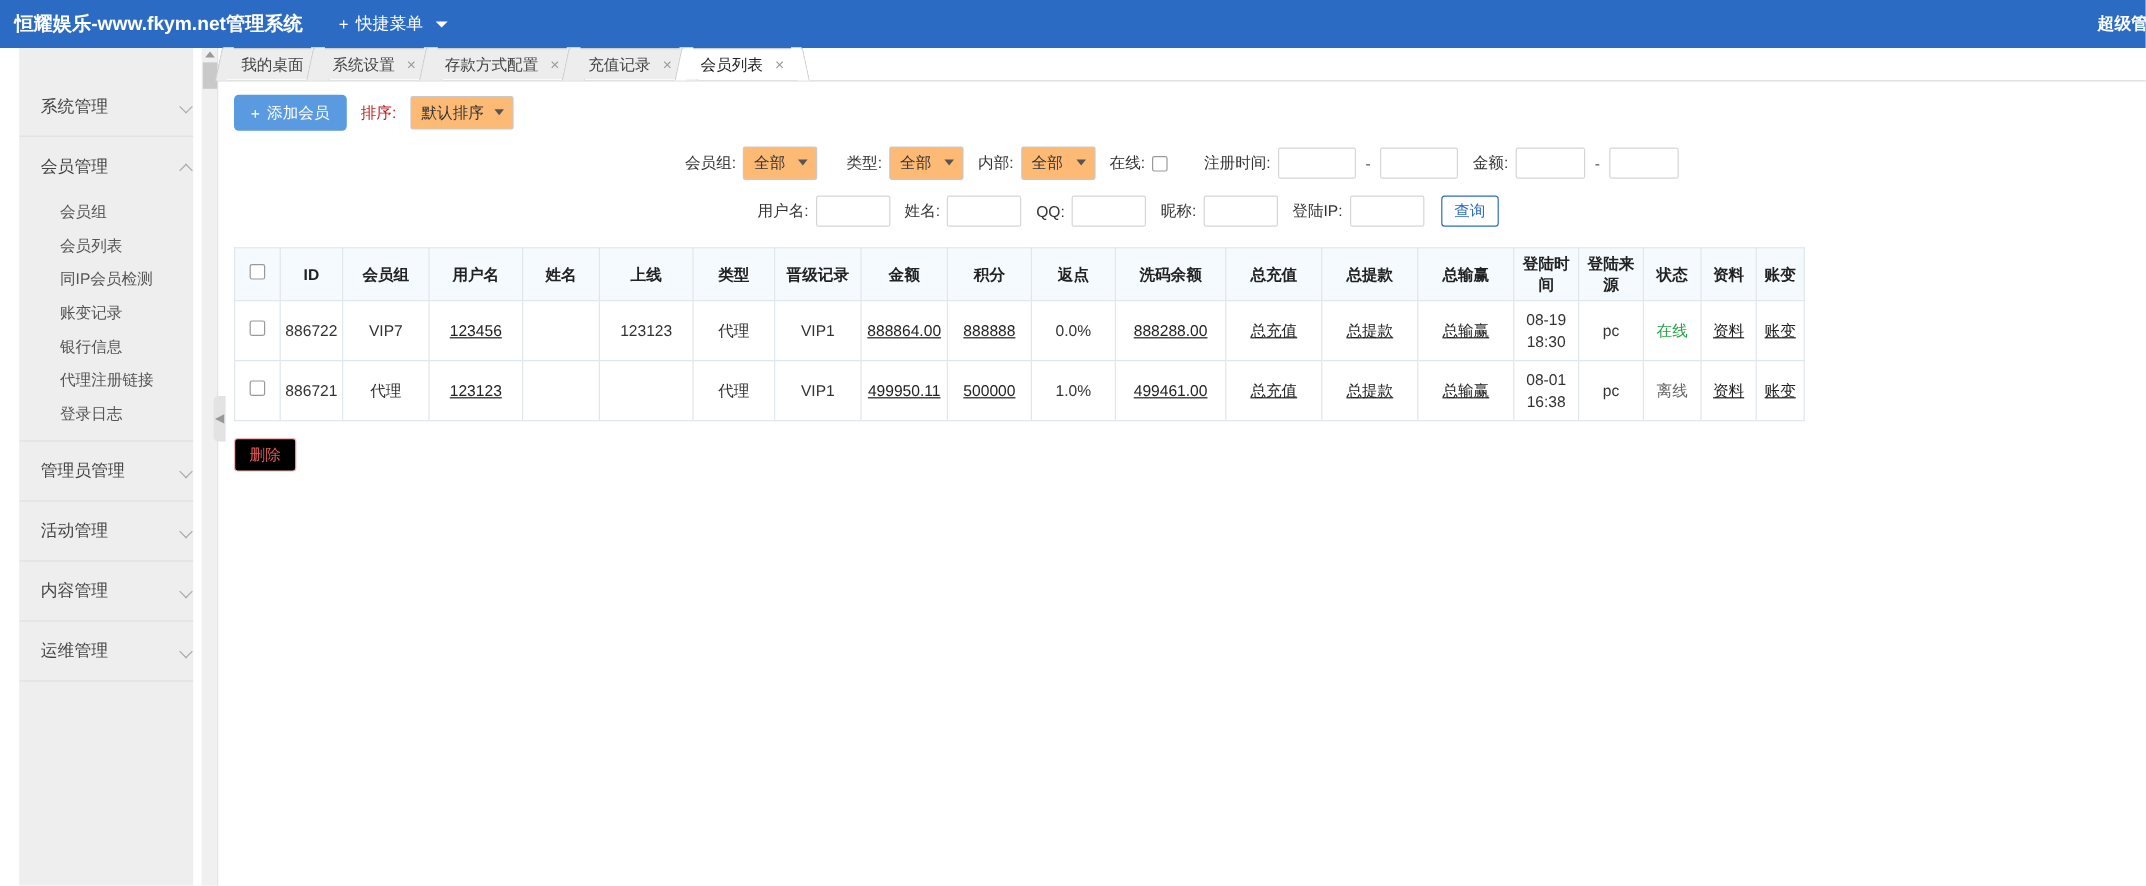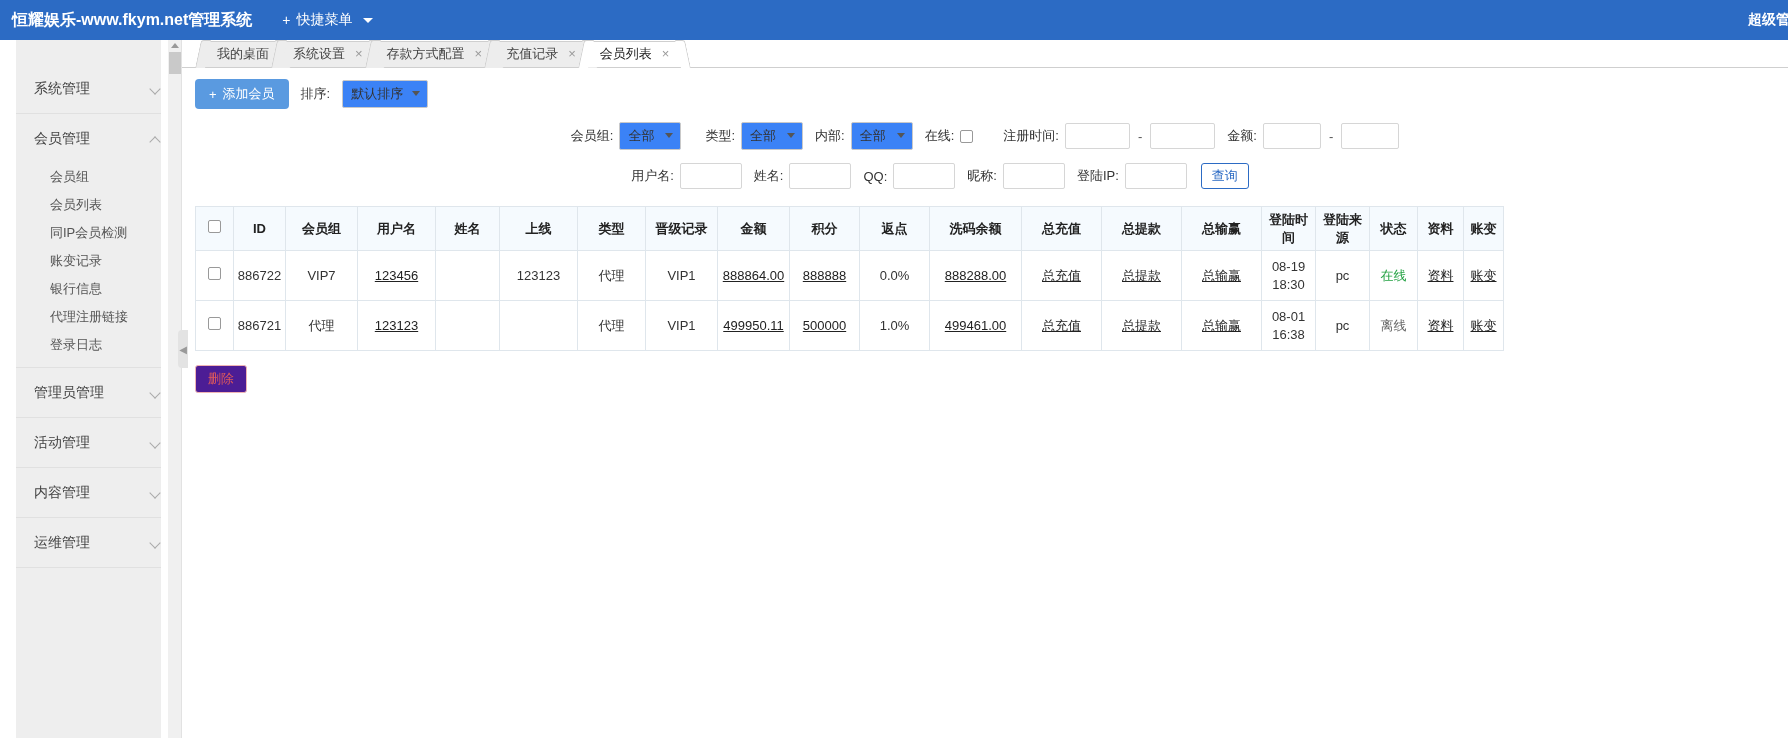--- a/index.html
+++ b/index.html
@@ -95,21 +95,21 @@
     width:0;height:0;border-left:4px solid transparent;border-right:4px solid transparent;border-bottom:5px solid #999;
   }
   #scroll-rail .thumb {
     position:absolute; top:12px; left:1px; width:12px; height:22px; background:#c9c9c9;
   }
 
   
   #tabbar {
     position: absolute; top: 0; left: 21px; width: 1606px; height: 28px;
     border-bottom: 1px solid #cfcfcf; background: #fff;
-    display: flex; align-items: center; padding-left: 20px;
+    display: flex; align-items: flex-start; padding-left: 4px;
   }
   .tab {
     position: relative; height: 26px; line-height: 26px;
     padding: 0 14px; font-size: 13px; color: #444;
     background: #ededed;
     border: 1px solid #cfcfcf; border-bottom: none;
     border-radius: 4px 4px 0 0;
     margin-right: -6px;
     display: flex; align-items: center; gap: 10px;
     transform: skewX(0deg);
@@ -134,24 +134,24 @@
   #toolbar {
     height: 44px; display:flex; align-items:center; padding: 8px 0 0 13px;
     gap: 12px;
   }
   .btn-primary {
     background: #5a9ae0; color:#fff; border:none; border-radius:4px;
     height: 30px; padding: 0 14px; font-size: 13px; cursor: pointer;
     display:flex; align-items:center; gap:6px;
     font-family: inherit;
   }
-  .sort-label { font-size: 13px; color:#404040; }
+  .sort-label { font-size: 13px; color:#b91c1c; }
   .select-box {
     position: relative; display:inline-flex; align-items:center;
-    height: 28px; border:1px solid #c9c9c9; background:#3b82f6;
+    height: 28px; border:1px solid #c9c9c9; background:#fdba74;
     padding: 0 24px 0 8px; font-size: 13px; color:#333;
     border-radius: 2px; cursor: pointer; white-space: nowrap;
   }
   .select-box .arw {
     position:absolute; right:7px; top:10px;
     width:0;height:0;border-left:4px solid transparent;border-right:4px solid transparent;border-top:5px solid #555;
   }
 
   
   #filters { padding: 4px 0 0 0; }
@@ -202,21 +202,21 @@
   .status-off { color: #666; }
   .cbx {
     width: 13px; height: 13px; border:1px solid #999; background:#fff;
     display:inline-block; border-radius:2px; cursor:pointer;
   }
 
   
   #bottombar { padding: 14px 0 0 13px; }
   .btn-del {
     height: 28px; padding: 0 12px; font-size: 13px;
-    color:#e05a5a; background:#4c1d95; border:1px solid #f0b4b4;
+    color:#e05a5a; background:#000000; border:1px solid #f0b4b4;
     border-radius: 3px; cursor:pointer; font-family: inherit;
   }
 </style>
 </head>
 <body>
 
 <div id="topbar">
   <div class="brand">恒耀娱乐-www.fkym.net管理系统</div>
   <div class="quick">
     <span class="plus-ico">+</span>

